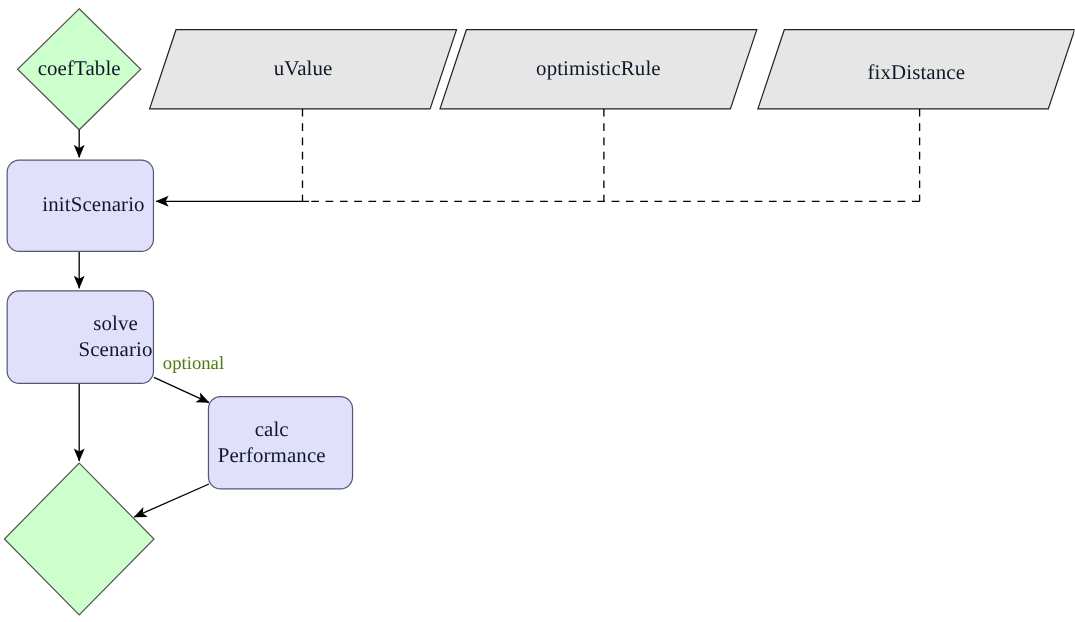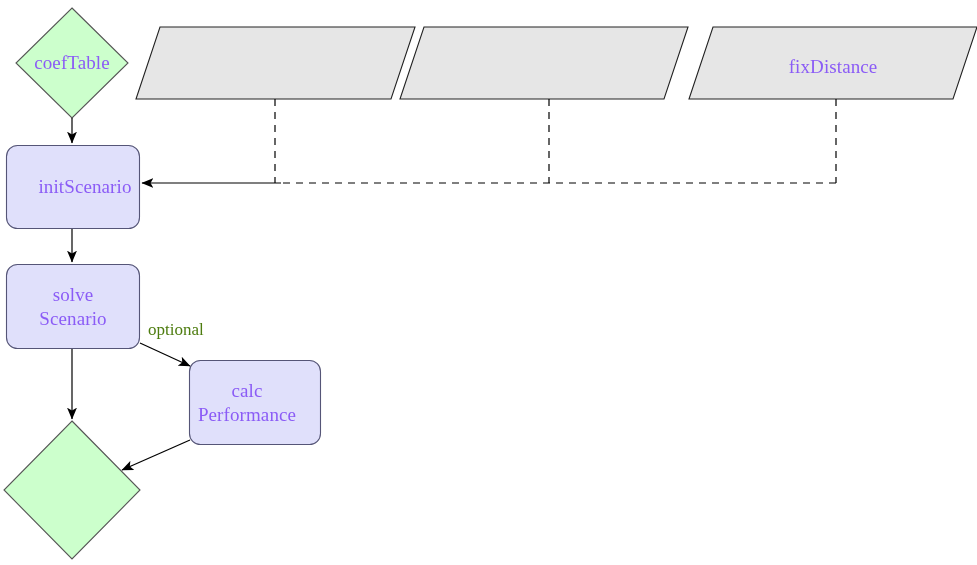--- a/index.html
+++ b/index.html
@@ -23,21 +23,21 @@
     height: 565px;
   }
   .node-label {
     position: absolute;
     display: flex;
     align-items: center;
     justify-content: center;
     text-align: center;
     font-family: "Liberation Serif", "DejaVu Serif", serif;
     font-size: 19px;
-    color: #8b5cf6;
+    color: #0f172a;
     line-height: 1.22;
     white-space: pre-line;
     pointer-events: none;
     letter-spacing: 0.1px;
   }
   .edge-label {
     position: absolute;
     font-family: "Liberation Serif", "DejaVu Serif", serif;
     font-size: 17px;
     color: #4d7c0f;
@@ -85,27 +85,29 @@
     <line x1="275" y1="99" x2="275" y2="183" stroke="#000000" stroke-width="1.2" stroke-dasharray="7 6"></line>
     <line x1="549" y1="99" x2="549" y2="183" stroke="#000000" stroke-width="1.2" stroke-dasharray="7 6"></line>
     <line x1="836" y1="99" x2="836" y2="183" stroke="#000000" stroke-width="1.2" stroke-dasharray="7 6"></line>
 
     <line x1="836" y1="183" x2="278" y2="183" stroke="#000000" stroke-width="1.2" stroke-dasharray="7 6"></line>
     <line x1="281" y1="183" x2="142" y2="183" stroke="#000000" stroke-width="1.2" marker-end="url(#arrow)"></line>
   </svg>
 
   <div class="node-label" style="left:16px; top:8px; width:112px; height:110px;">coefTable</div>
 
+  <div class="node-label" style="left:136px; top:27px; width:279px; height:72px;">uValue</div>
 
+  <div class="node-label" style="left:400px; top:27px; width:288px; height:72px;">optimisticRule</div>
 
   <div class="node-label" style="left:689px; top:27px; width:288px; height:80px;">fixDistance</div>
 
   <div class="node-label" style="left:18px; top:145px; width:134px; height:84px;">initScenario</div>
 
-  <div class="node-label" style="left:6px; top:264px; width:134px; height:85px;">solve
+  <div class="node-label" style="left:6px; top:264px; width:134px; height:85px;padding-left:32px;">solve
 Scenario</div>
 
   <div class="node-label" style="left:189px; top:360px; width:116px; height:85px;">calc
 Performance</div>
 
 
   <div class="edge-label" style="left:148px; top:320px;">optional</div>
 
 </div>
 

